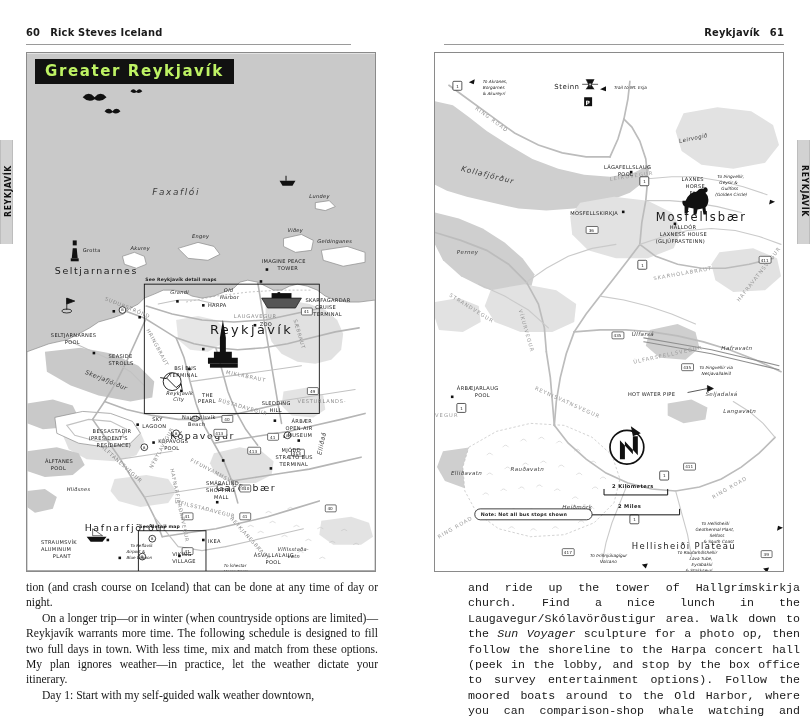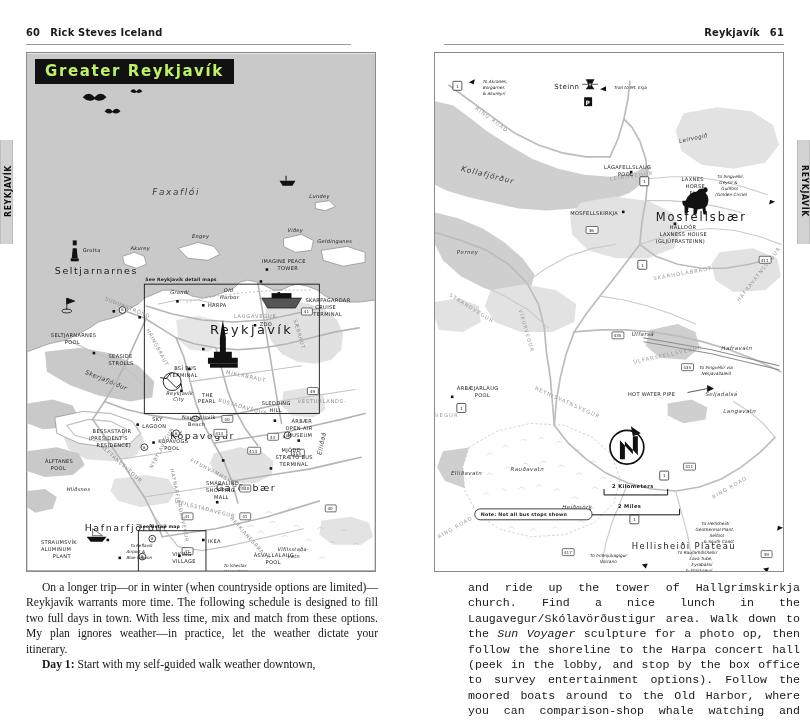--- a/index.html
+++ b/index.html
@@ -48,21 +48,21 @@
                letter-spacing: 1.6px; padding: 3px 10px 4px 10px; z-index: 5; }
 
   
   .bodycol { position: absolute; font-family: "Liberation Serif", serif;
              font-size: 11.6px; line-height: 15.4px; color: #171717; text-align: justify;
              -webkit-hyphens: auto; hyphens: auto; }
   #col-left  { left: 26px;  top: 580px; width: 352px; }
   #col-right { left: 468px; top: 580px; width: 332px; font-family: Liberation Mono, monospace; }
   .bodycol p { margin: 0; }
   .bodycol p.indent { text-indent: 16px; }
-  .bodycol b { font-weight: 700; }
+  .bodycol b { font-weight: 400; }
   .bodycol i { font-style: italic; }
 </style>
 </head>
 <body>
 
 <div id="page">
 
   <div class="rh rh-left">
     <span class="folio">60</span>
     &nbsp;&nbsp;<span class="bookname">Rick Steves Iceland</span>
@@ -666,20 +666,21 @@
       <text class="scl" x="184" y="457">2 Miles</text>
 
       <g>
         <rect x="40" y="458" width="118" height="11" rx="5.5" fill="#fff" stroke="#111" stroke-width=".8"></rect>
         <text class="nb" x="46" y="465.6">Note: Not all bus stops shown</text>
       </g>
     </svg>
   </div>
 
   <div class="bodycol" id="col-left">
+      <p><span>tion (and crash course on Iceland) that can be done at any time of day or night.</span></p>
       <p class="indent"><span>On a longer trip—or in winter (when countryside options are limited)—Reykjavík warrants more time. The following schedule is designed to fill two full days in town. With less time, mix and match from these options. My plan ignores weather—in practice, let the weather dictate your itinerary.</span></p>
       <p class="indent"><b>Day 1:</b><span> Start with my self-guided walk weather downtown,</span></p>
     </div>
   <div class="bodycol" id="col-right">
       <p><span>and ride up the tower of Hallgrímskirkja church. Find a nice lunch in the Laugavegur/Skólavörðustigur area. Walk down to the </span><i>Sun Voyager</i><span> sculpture for a photo op, then follow the shoreline to the Harpa concert hall (peek in the lobby, and stop by the box office to survey entertainment options). Follow the moored boats around to the Old Harbor, where you can comparison-shop whale watching and other boat tours for tomorrow. Then continue along the harbor to the Grandi area, where you can drop into your choice of</span></p>
     </div>
 
 </div>
 
 </body></html>

